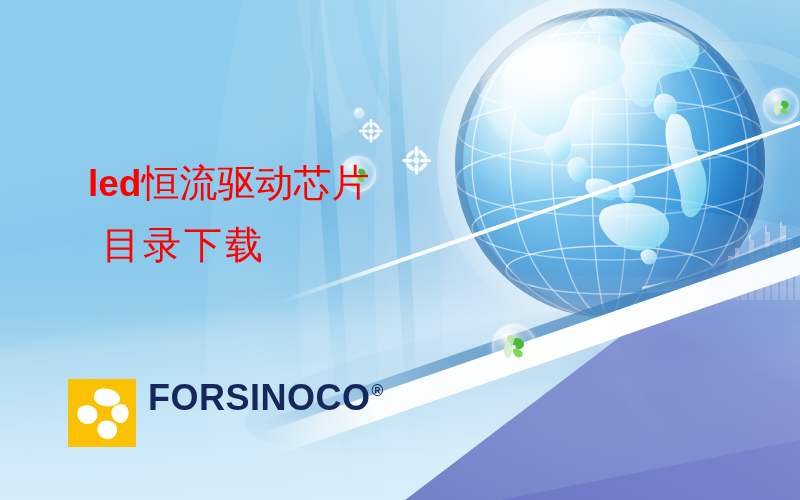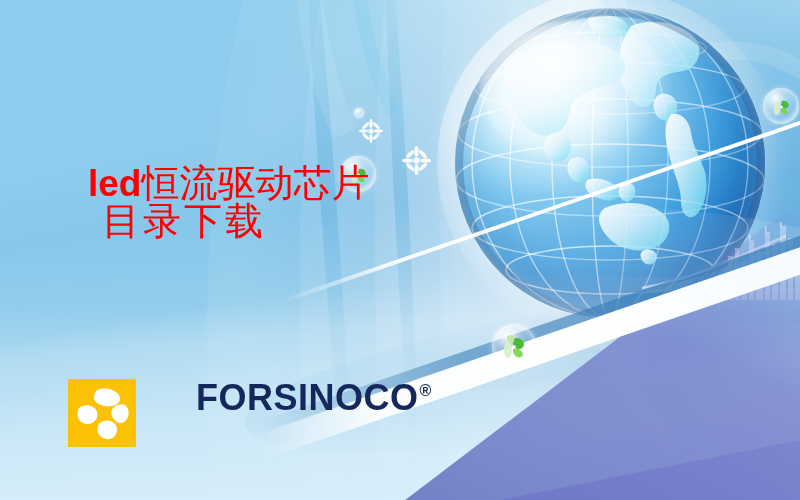--- a/index.html
+++ b/index.html
@@ -277,32 +277,32 @@
     letter-spacing: 0px;
   }
   .hl-line1 .latin {
     font-family: "Liberation Sans", sans-serif;
     font-weight: 700;
     font-size: 37px;
   }
   .hl-line2 {
     font-family: "Liberation Serif", "DejaVu Serif", serif;
     font-size: 38px;
+    margin-top: 24px;
     margin-left: 14px;
     letter-spacing: 3px;
   }
 
   
   .logo {
     position: absolute;
     left: 68px; top: 379px;
     z-index: 40;
     display: flex;
     align-items: flex-start;
-    gap: 48px;
   }
   .logo-mark {
     width: 68px; height: 68px;
     background: #fbc105;
     flex: 0 0 auto;
   }
   .logo-text {
     margin-left: 12px;
     padding-top: 2px;
   }

